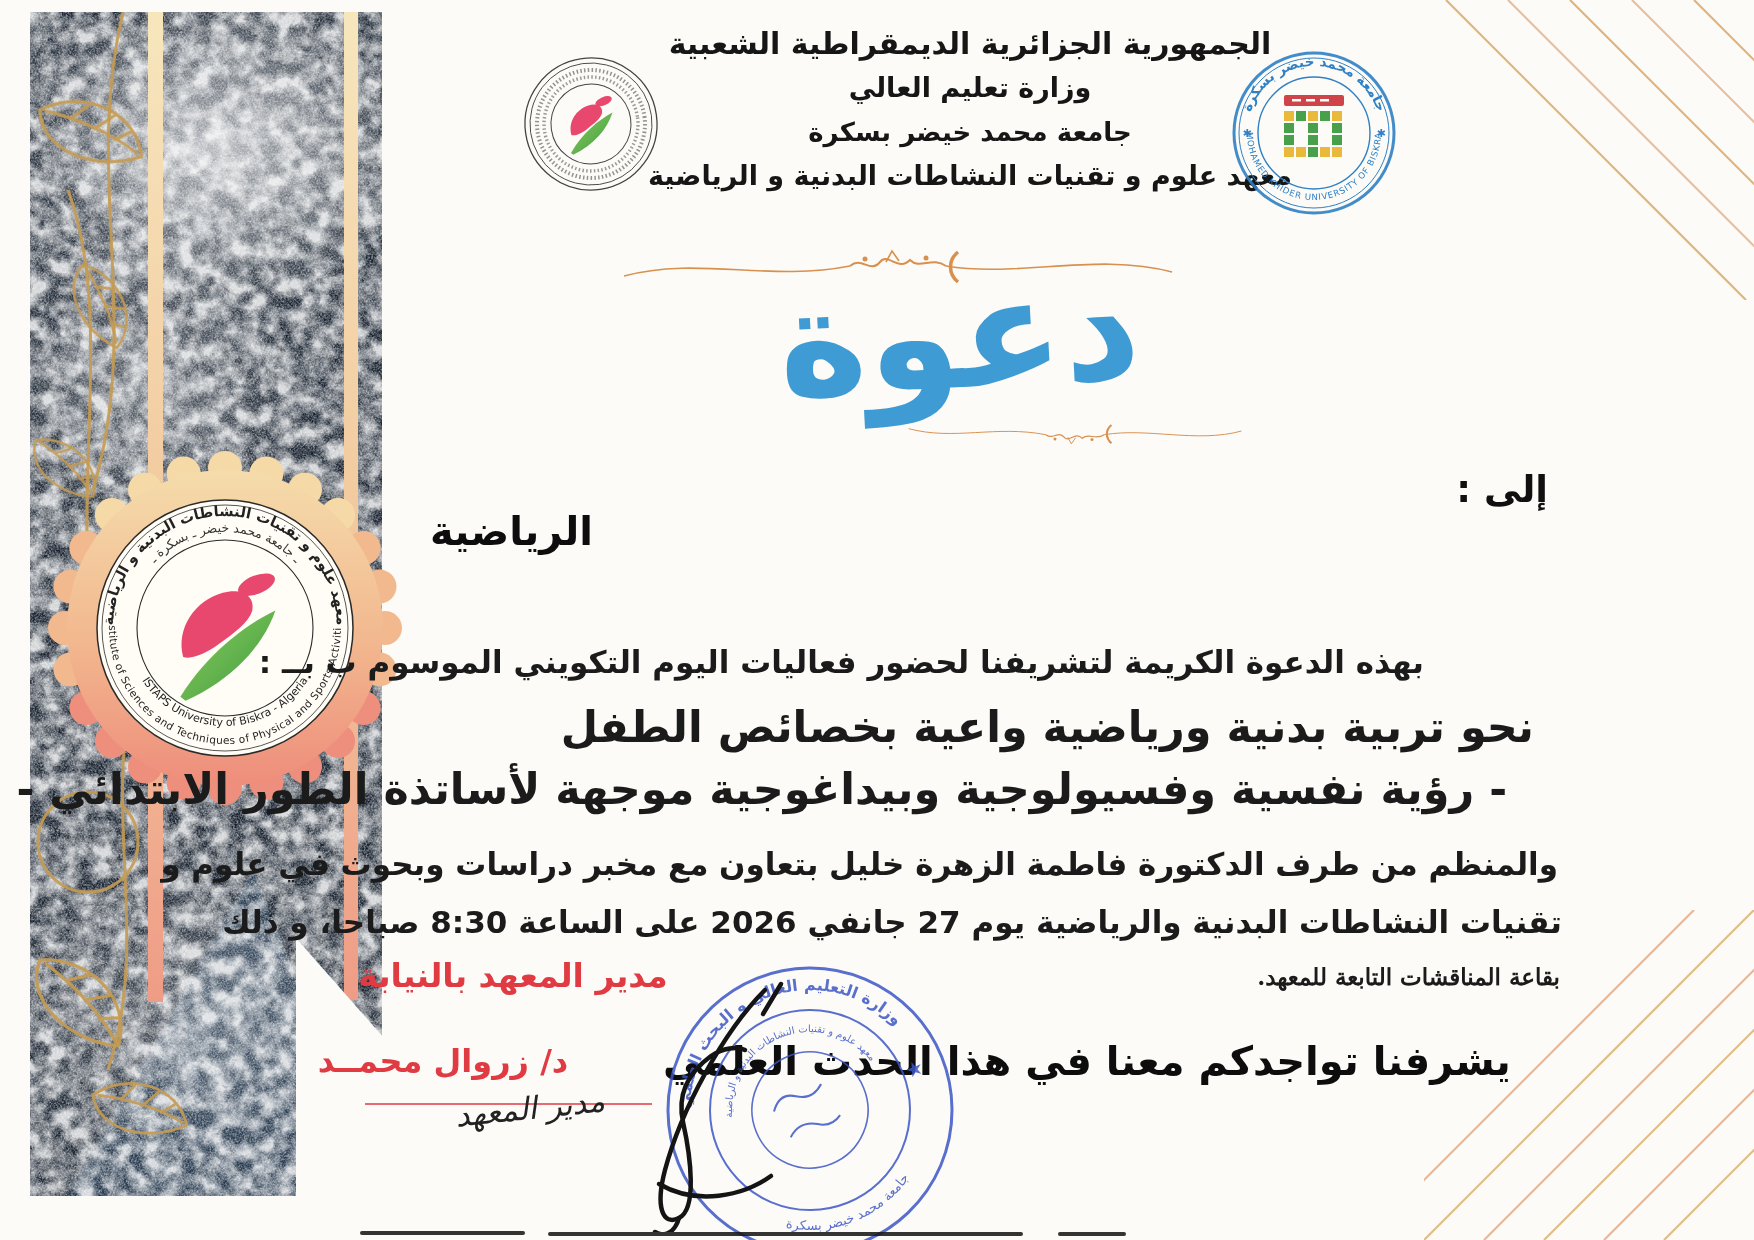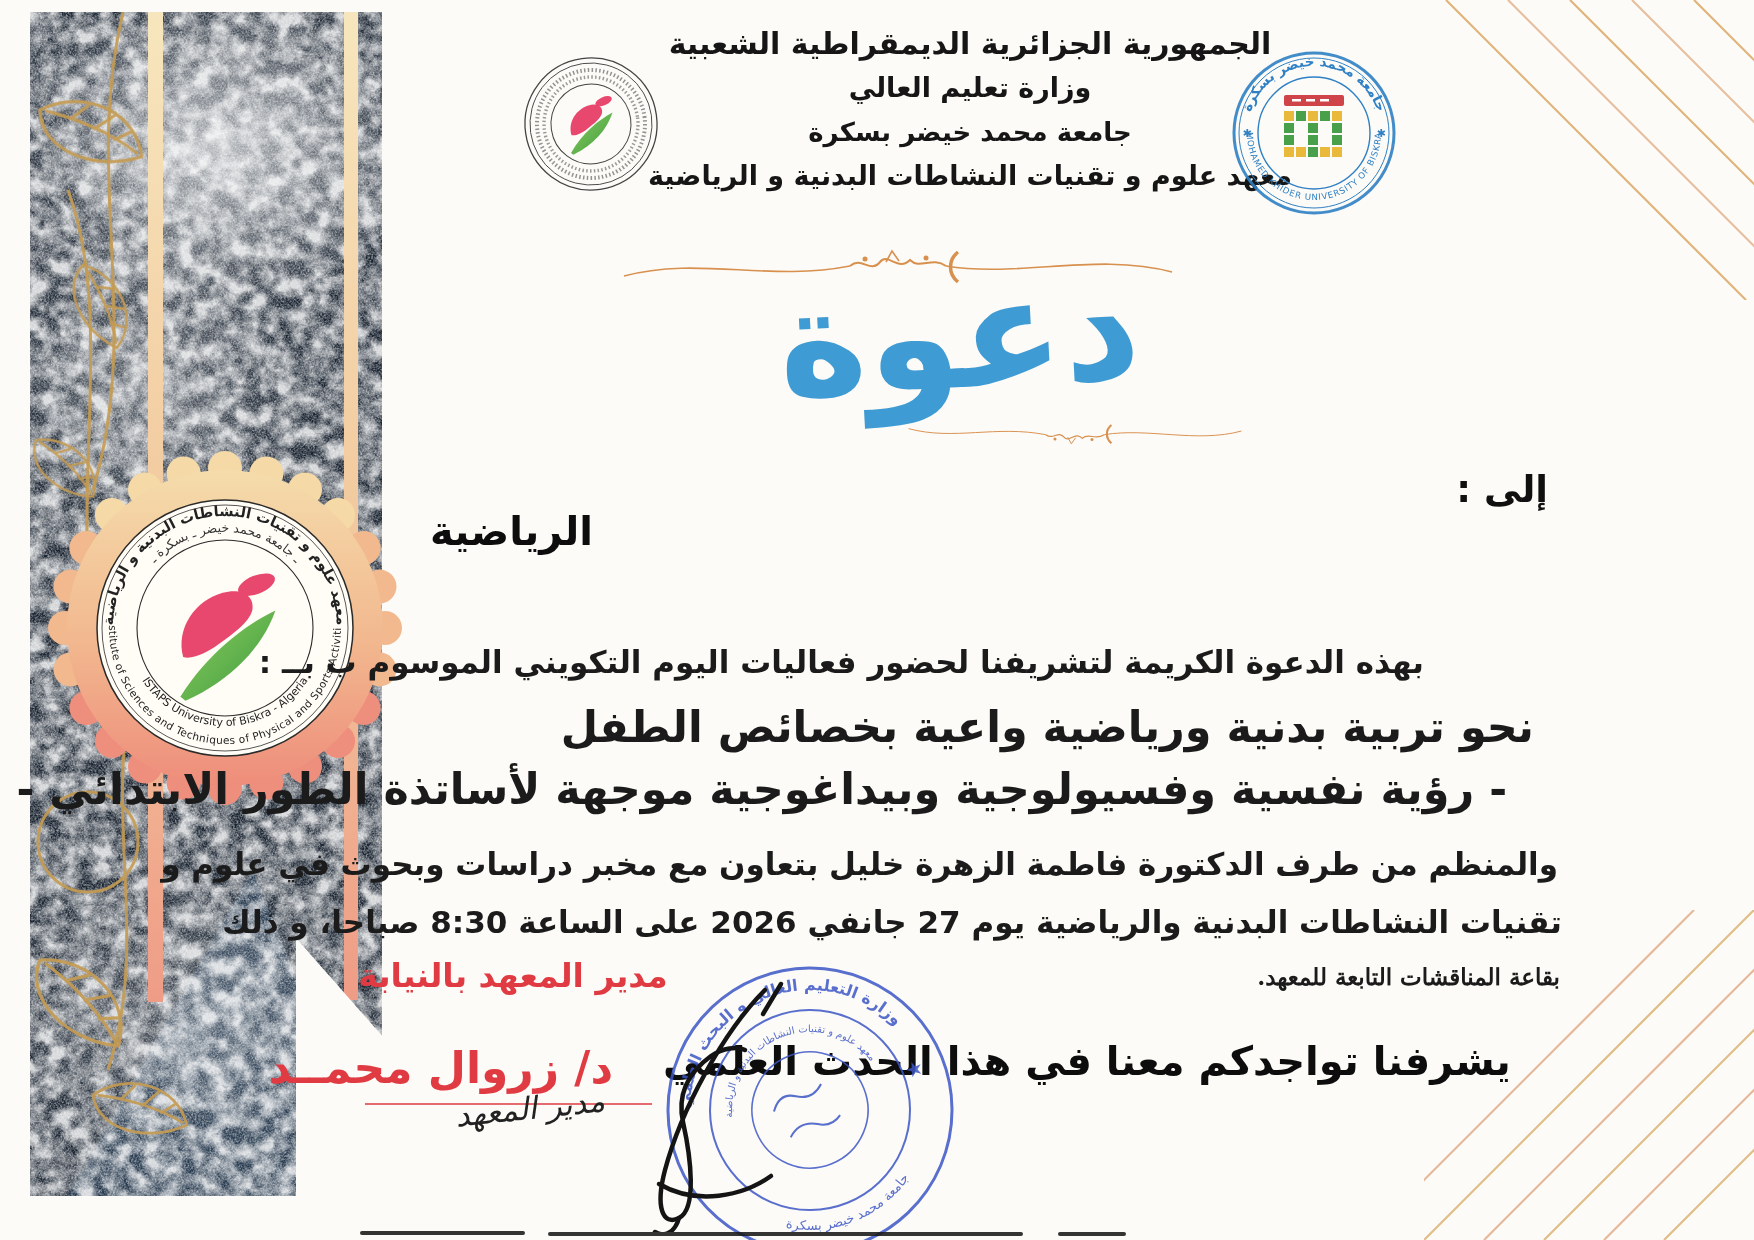--- a/index.html
+++ b/index.html
@@ -18,21 +18,21 @@
   .event-line{font-size:43px;font-weight:800;}
   .venue-line{font-family:"DejaVu Serif",serif;font-size:23px;font-weight:bold;}
   .closing-line{font-size:40px;text-align:center;}
   .title-row{display:flex;direction:rtl;align-items:flex-start;gap:28px;}
   .to-label{font-size:37px;font-weight:800;color:#101010;}
   .title-ornate{font-size:40px;}
   .invite-word{font-size:150px;font-weight:bold;color:#3f9bd3;text-align:center;
                transform:rotate(-3deg);line-height:1.05;direction:rtl;}
   .red-stamp{color:#e03a42;text-align:center;direction:rtl;white-space:nowrap;font-weight:800;margin-top:40px;}
   .red1{font-size:33px;}
-  .red2{font-size:44px;letter-spacing:2px;}
+  .red2{font-size:32px;letter-spacing:2px;}
   .red-underline{border-top:2px solid #e0474d;opacity:.8;width:287px;height:0;}
   .handwritten{font-family:"DejaVu Serif",serif;font-style:italic;font-size:31px;color:#222;
                transform:rotate(-6deg);direction:rtl;white-space:nowrap;}
   .scan-dash{position:absolute;height:4px;background:#181818;border-radius:2px;opacity:.88;}
 </style>
 </head>
 <body>
 
 <div id="page">
 

